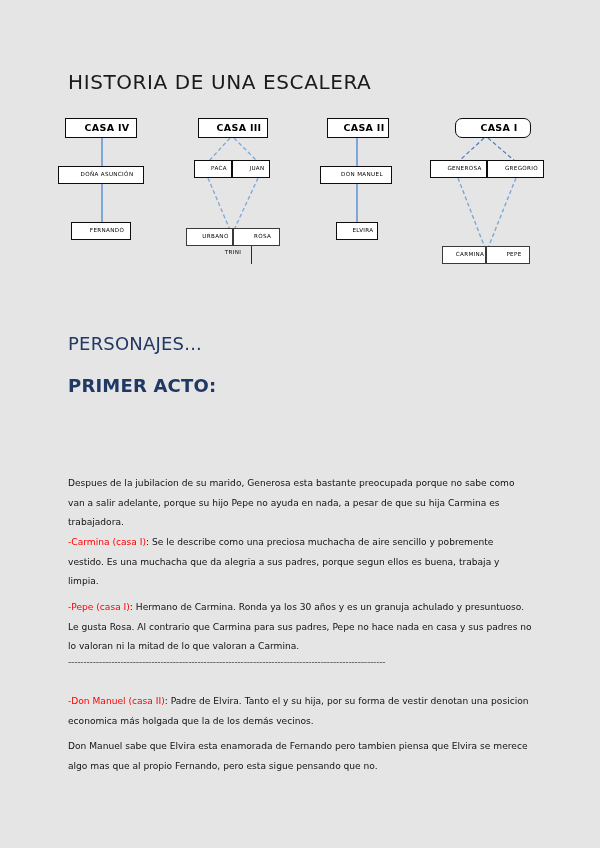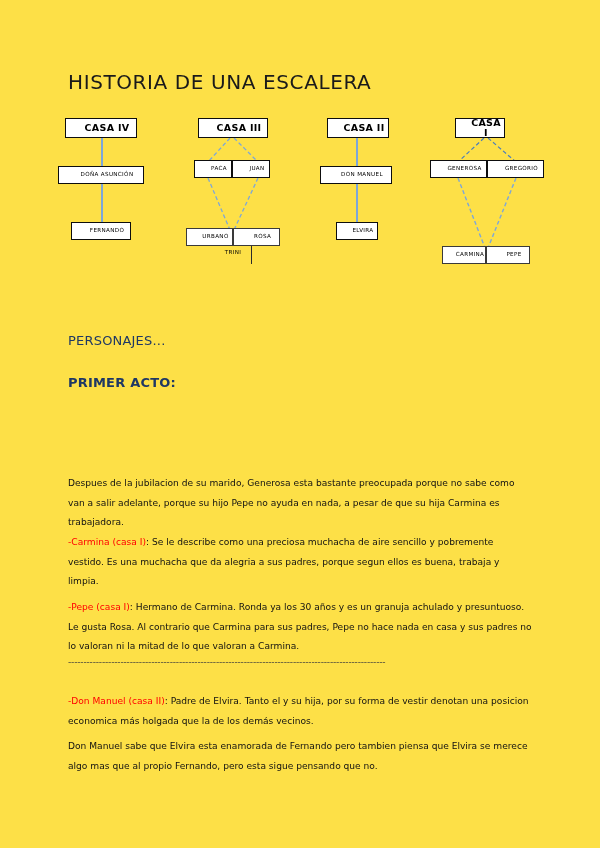--- a/index.html
+++ b/index.html
@@ -8,21 +8,21 @@
     background: #ffffff;
   }
   body {
     font-family: "Liberation Sans", sans-serif;
     color: #000000;
   }
   .page {
     position: relative;
     width: 600px;
     height: 848px;
-    background: #fde047;
+    background: #e5e5e5;
     overflow: hidden;
   }
 
   
   .doc-title {
     position: absolute;
     left: 68px;
     top: 70px;
     font-size: 20px;
     letter-spacing: 0.6px;
@@ -94,21 +94,21 @@
     top: 0;
     overflow: visible;
     z-index: 1;
   }
 
   
   .section-head {
     position: absolute;
     left: 68px;
     color: #1f3864;
-    font-size: 13px;
+    font-size: 18px;
     letter-spacing: 0.2px;
     font-family: "DejaVu Sans", sans-serif;
     white-space: nowrap;
   }
   .section-head.bold { font-weight: bold; }
 
   .para {
     position: absolute;
     left: 68px;
     width: 464px;
@@ -209,21 +209,21 @@
     </div>
 
     <div class="dgroup" style="left:430px; width:120px;">
       <svg width="120" height="160">
         <line x1="54" y1="26" x2="28" y2="50" stroke="#4a7ebb" stroke-width="1.2" stroke-dasharray="4,2.6"></line>
         <line x1="58" y1="26" x2="86" y2="50" stroke="#4a7ebb" stroke-width="1.2" stroke-dasharray="4,2.6"></line>
         <line x1="28" y1="66" x2="55" y2="136" stroke="#7da7d9" stroke-width="1.4" stroke-dasharray="4,2.6"></line>
         <line x1="86" y1="66" x2="58" y2="136" stroke="#7da7d9" stroke-width="1.4" stroke-dasharray="4,2.6"></line>
       </svg>
 
-      <div class="dbox head" style="left:25px; top:6px; width:50px; height:20px;">
+      <div class="dbox head" style="left:25px; top:6px; width:76px; height:20px;border-radius:7px;">
         <span>CASA I</span>
       </div>
 
       <div class="dbox node thick pair-left" style="left:0px; top:48px; width:57px; height:18px;">
         <span>GENEROSA</span>
       </div>
       <div class="dbox node thick" style="left:57px; top:48px; width:57px; height:18px;">
         <span>GREGORIO</span>
       </div>
 

